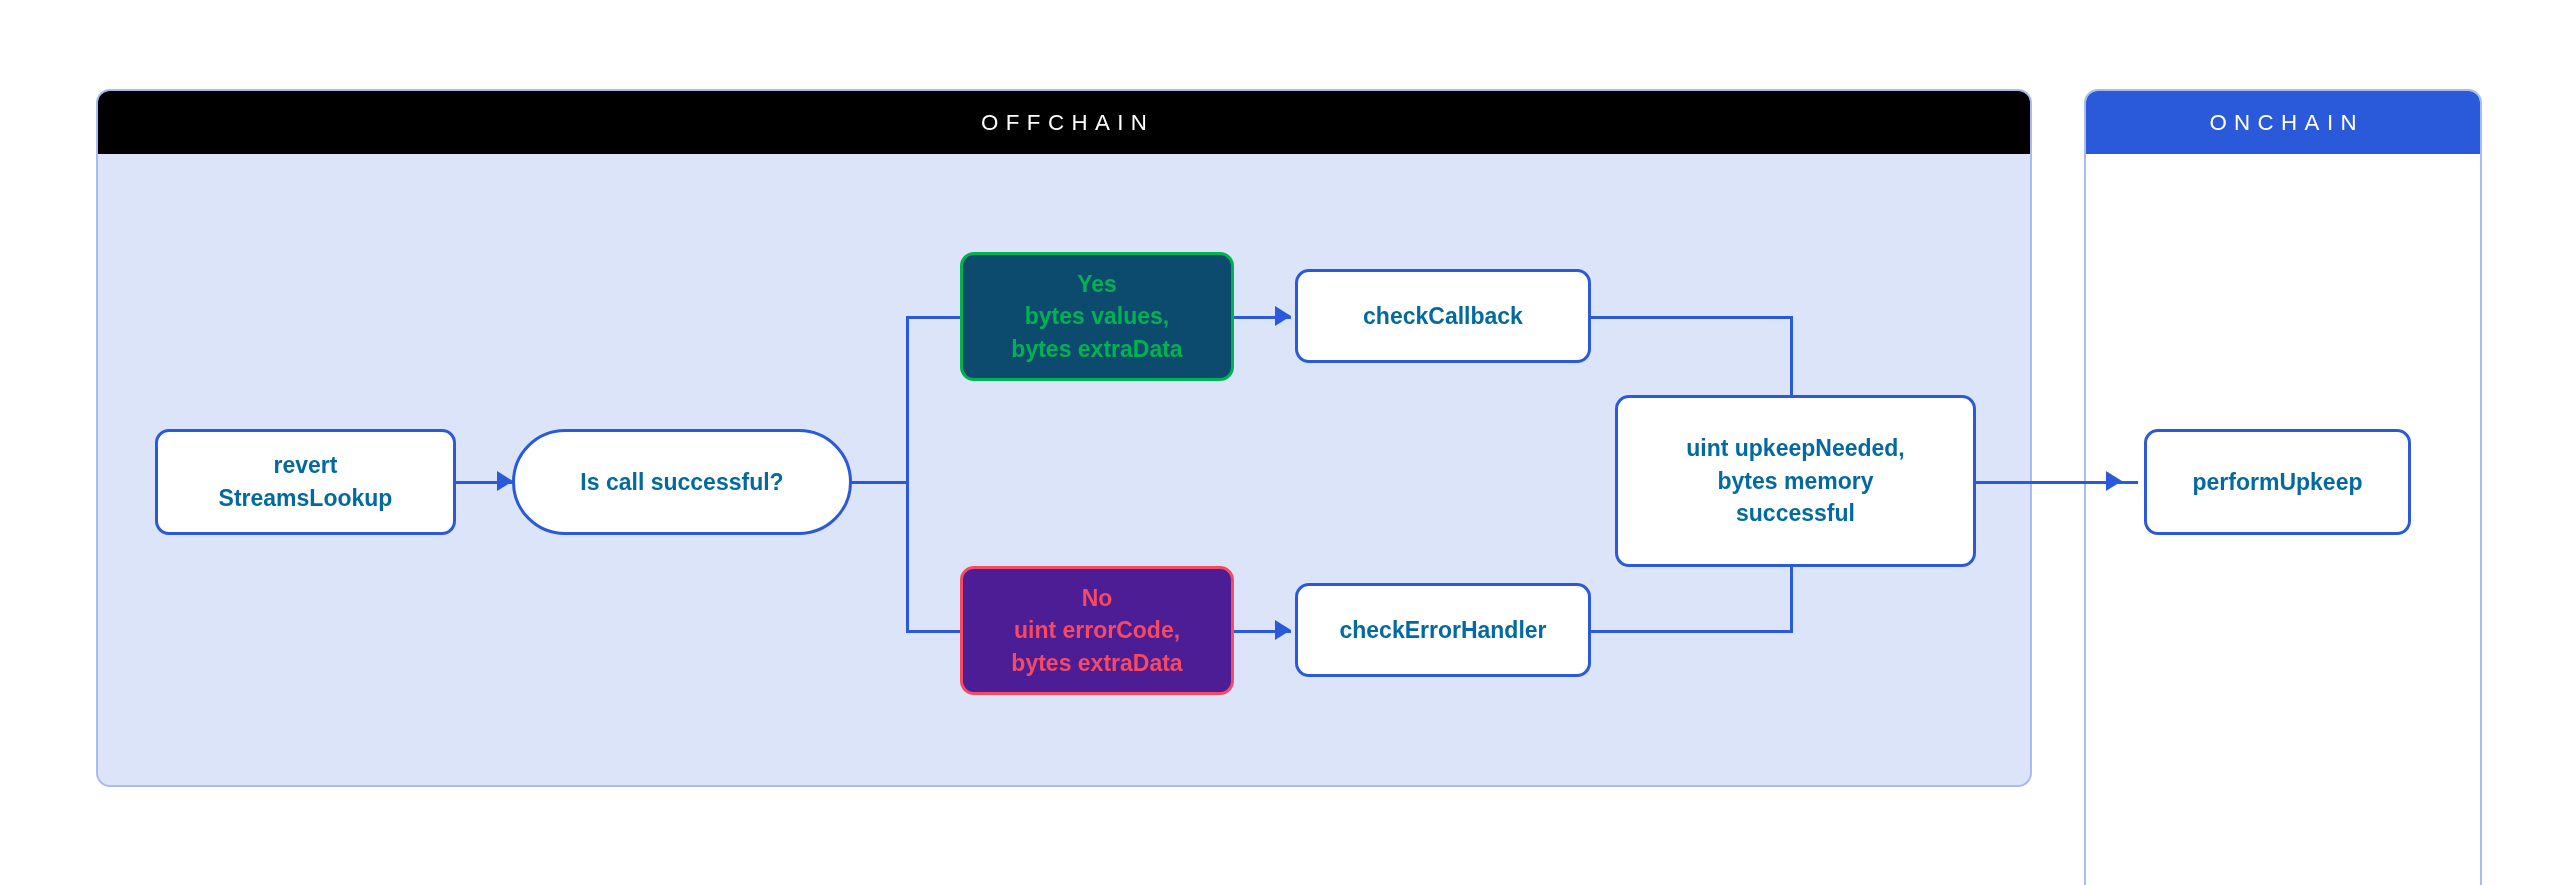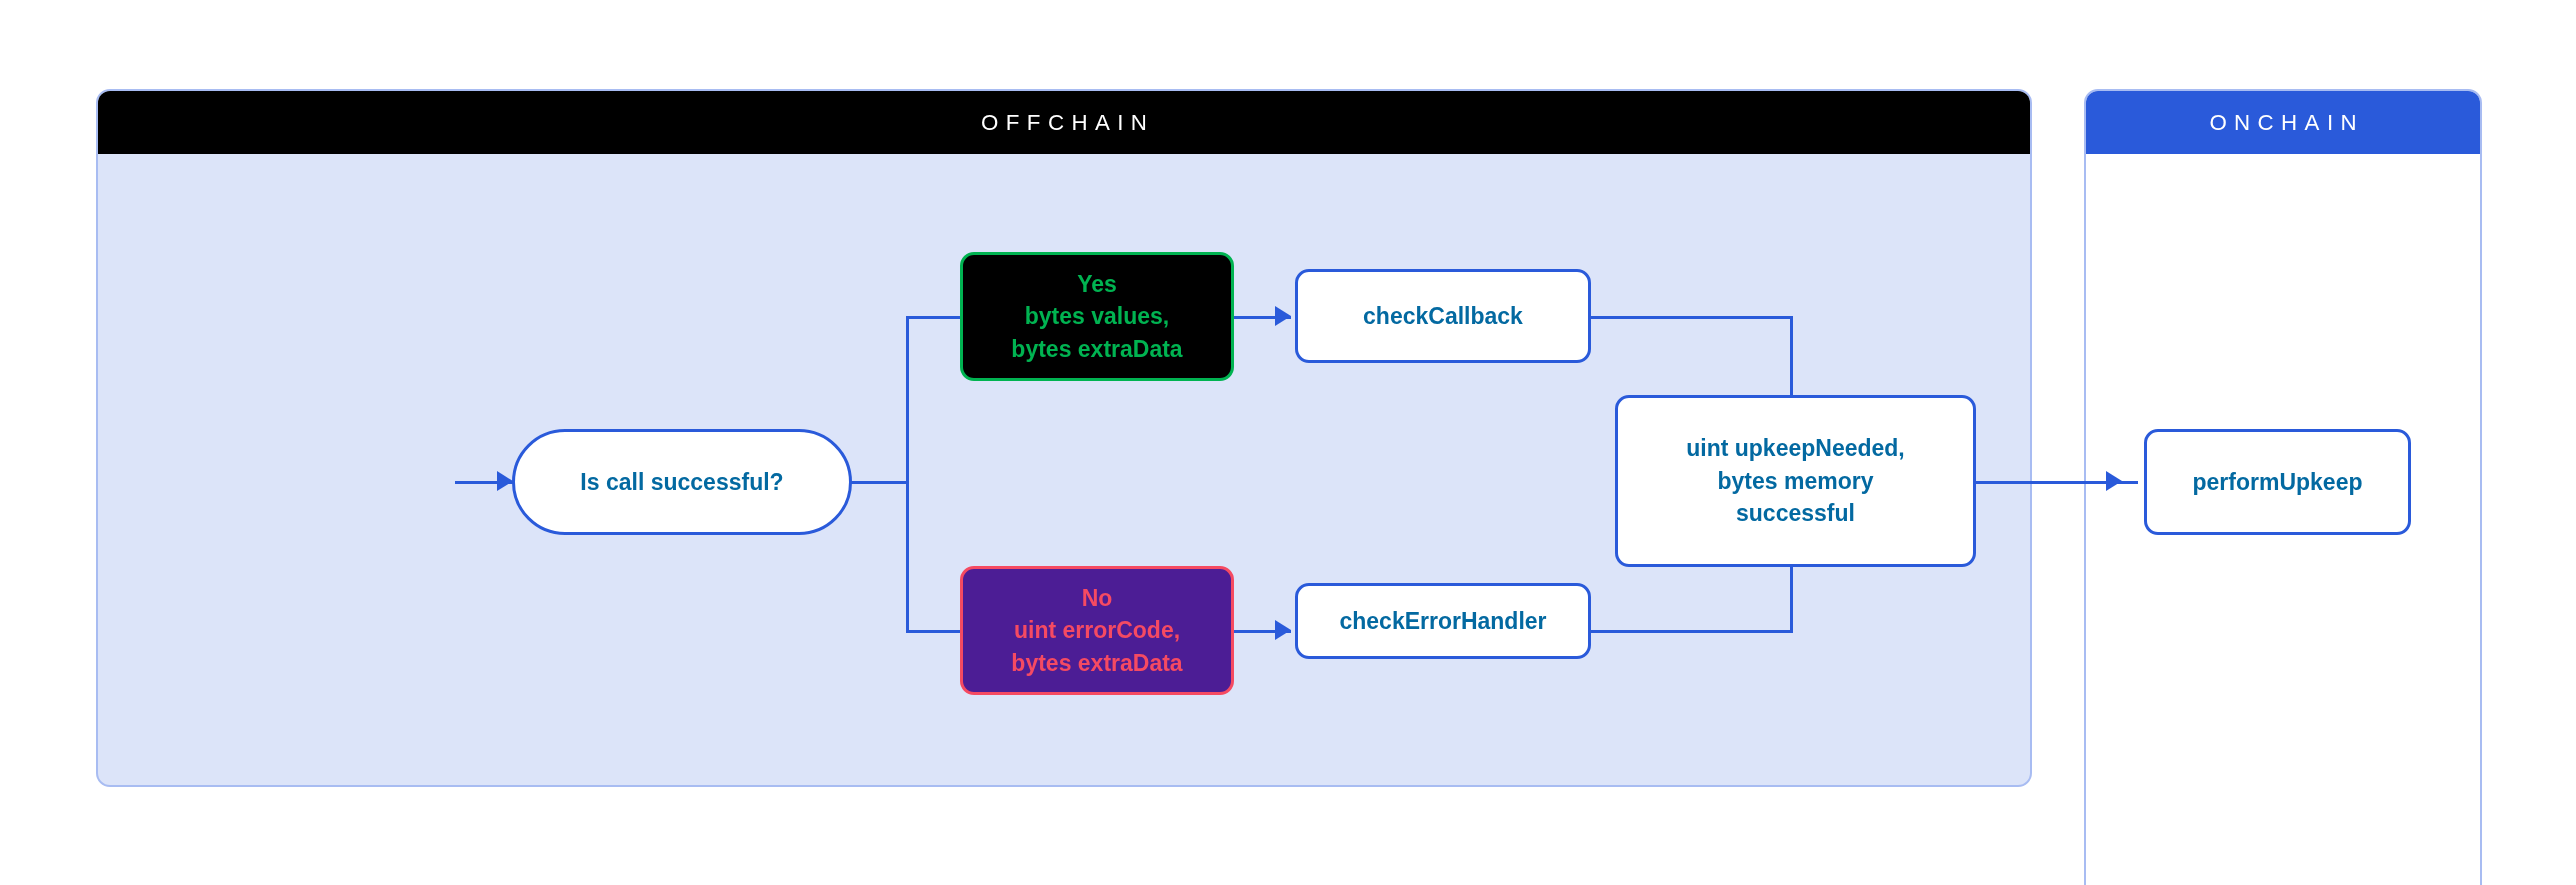--- a/index.html
+++ b/index.html
@@ -73,21 +73,21 @@
     border-radius: 14px;
     color: #0369a1;
     font-size: 23px;
     font-weight: 700;
     line-height: 1.42;
     z-index: 5;
   }
   .node.pill { border-radius: 531px; }
   .node.green {
     border-color: #00b351;
-    background: #000000;
+    background: #0c4a6e;
     color: #00b351;
     align-items: center;
   }
   .node.red {
     border-color: #f54a62;
     background: #4c1d95;
     color: #f54a62;
   }
 
   
@@ -137,20 +137,26 @@
 
   <div class="conn h" style="left:1591px; top:316px; width:202px;"></div>
   <div class="conn v" style="left:1790px; top:316px; height:85px;"></div>
 
   <div class="conn h" style="left:1591px; top:630px; width:202px;"></div>
   <div class="conn v" style="left:1790px; top:552px; height:81px;"></div>
 
   <div class="conn h" style="left:1973px; top:481px; width:165px;"></div>
   <div class="arrow" style="left:2106px; top:471px;"></div>
 
+  <div class="node" style="left:155px; top:429px; width:301px; height:106px;">
+    <div>
+      <span>revert</span><br>
+      <span>StreamsLookup</span>
+    </div>
+  </div>
 
   <div class="node pill" style="left:512px; top:429px; width:340px; height:106px;">
     <span>Is call successful?</span>
   </div>
 
   <div class="node green" style="left:960px; top:252px; width:274px; height:129px;">
     <div>
       <span>Yes</span><br>
       <span>bytes values,</span><br>
       <span>bytes extraData</span>
@@ -162,21 +168,21 @@
       <span>No</span><br>
       <span>uint errorCode,</span><br>
       <span>bytes extraData</span>
     </div>
   </div>
 
   <div class="node" style="left:1295px; top:269px; width:296px; height:94px;">
     <span>checkCallback</span>
   </div>
 
-  <div class="node" style="left:1295px; top:583px; width:296px; height:76px;">
+  <div class="node" style="left:1295px; top:583px; width:296px; height:94px;">
     <span>checkErrorHandler</span>
   </div>
 
   <div class="node" style="left:1615px; top:395px; width:361px; height:172px;">
     <div>
       <span>uint upkeepNeeded,</span><br>
       <span>bytes memory</span><br>
       <span>successful</span>
     </div>
   </div>

